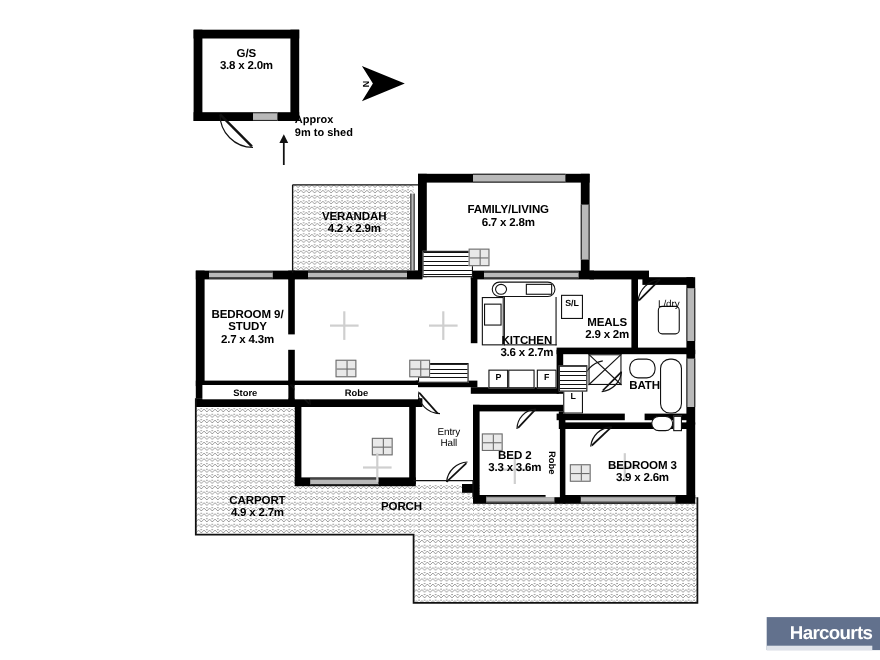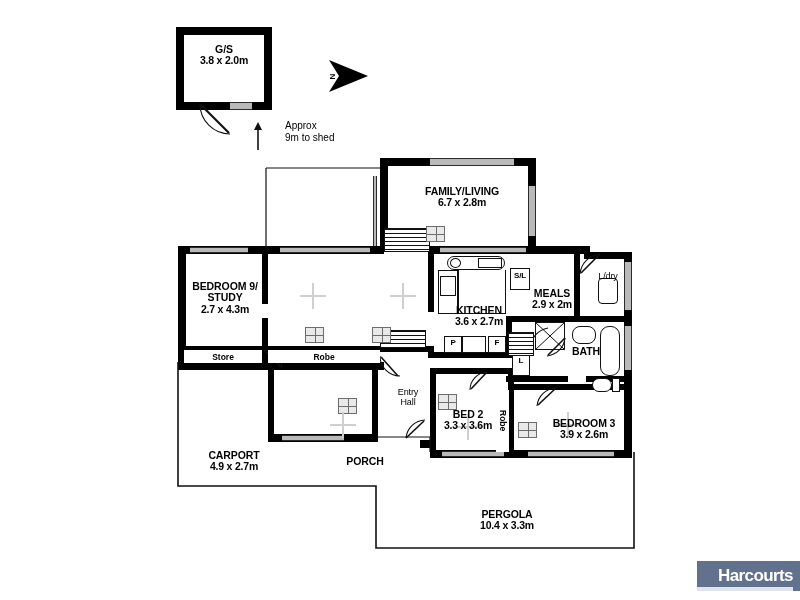--- a/index.html
+++ b/index.html
@@ -61,21 +61,21 @@
   
   .steps{position:absolute;background:#fff;border:1px solid #111;box-sizing:border-box;
      background-image:repeating-linear-gradient(to bottom, #111 0 1px, #fff 1px 4px);}
 
   
   #north{position:absolute;}
   #north .ntxt{position:absolute;left:4px;top:14px;font-size:8px;font-weight:bold;
      transform:rotate(-90deg);transform-origin:center;}
 
   
-  #approx{position:absolute;left:268px;top:120px;font-size:10px;font-weight:normal;line-height:1.18;margin-left:17px;}
+  #approx{position:absolute;left:268px;top:104px;font-size:10px;font-weight:bold;line-height:1.18;}
 
   
   #logo{position:absolute;left:697px;top:561px;width:117px;height:30px;background:#62718d;
      display:flex;align-items:center;justify-content:center;}
   #logo .t{color:#ffffff;font-weight:bold;font-size:17px;letter-spacing:-0.6px;
      font-family:"Liberation Sans", sans-serif;}
   #logo .bar{position:absolute;left:0;bottom:0;width:96px;height:4px;background:#dfe3ea;}
 </style>
 </head>
 <body>
@@ -264,20 +264,24 @@
   <div class="strip" style="left:184px;top:350px;width:78px;height:13px;">
     <span>Store</span>
   </div>
   <div class="strip" style="left:268px;top:350px;width:112px;height:13px;">
     <span>Robe</span>
   </div>
   <div class="stripv" style="left:496px;top:390px;width:13px;height:62px;">
     <span>Robe</span>
   </div>
 
+  <div class="lbl" style="left:272px;top:192px;width:100px;">
+    <span class="n">VERANDAH</span>
+    <span class="d">4.2 x 2.9m</span>
+  </div>
 
   <div class="lbl" style="left:404px;top:186px;width:116px;text-align:center;">
     <span class="n">FAMILY/LIVING</span>
     <span class="d">6.7 x 2.8m</span>
   </div>
 
   <div class="lbl" style="left:184px;top:281px;width:82px;">
     <span class="n">BEDROOM 9/</span>
     <span class="n">STUDY</span>
     <span class="d">2.7 x 4.3m</span>
@@ -320,23 +324,19 @@
 
   <div class="lbl" style="left:186px;top:450px;width:96px;">
     <span class="n">CARPORT</span>
     <span class="d">4.9 x 2.7m</span>
   </div>
 
   <div class="lbl" style="left:328px;top:456px;width:74px;">
     <span class="n">PORCH</span>
   </div>
 
-  <div class="lbl" style="left:452px;top:509px;width:110px;">
-    <span class="n">PERGOLA</span>
-    <span class="d">10.4 x 3.3m</span>
-  </div>
 
   <div id="logo">
     <span class="t">Harcourts</span>
     <span class="bar"></span>
   </div>
 
 </div>
 
 </body></html>

